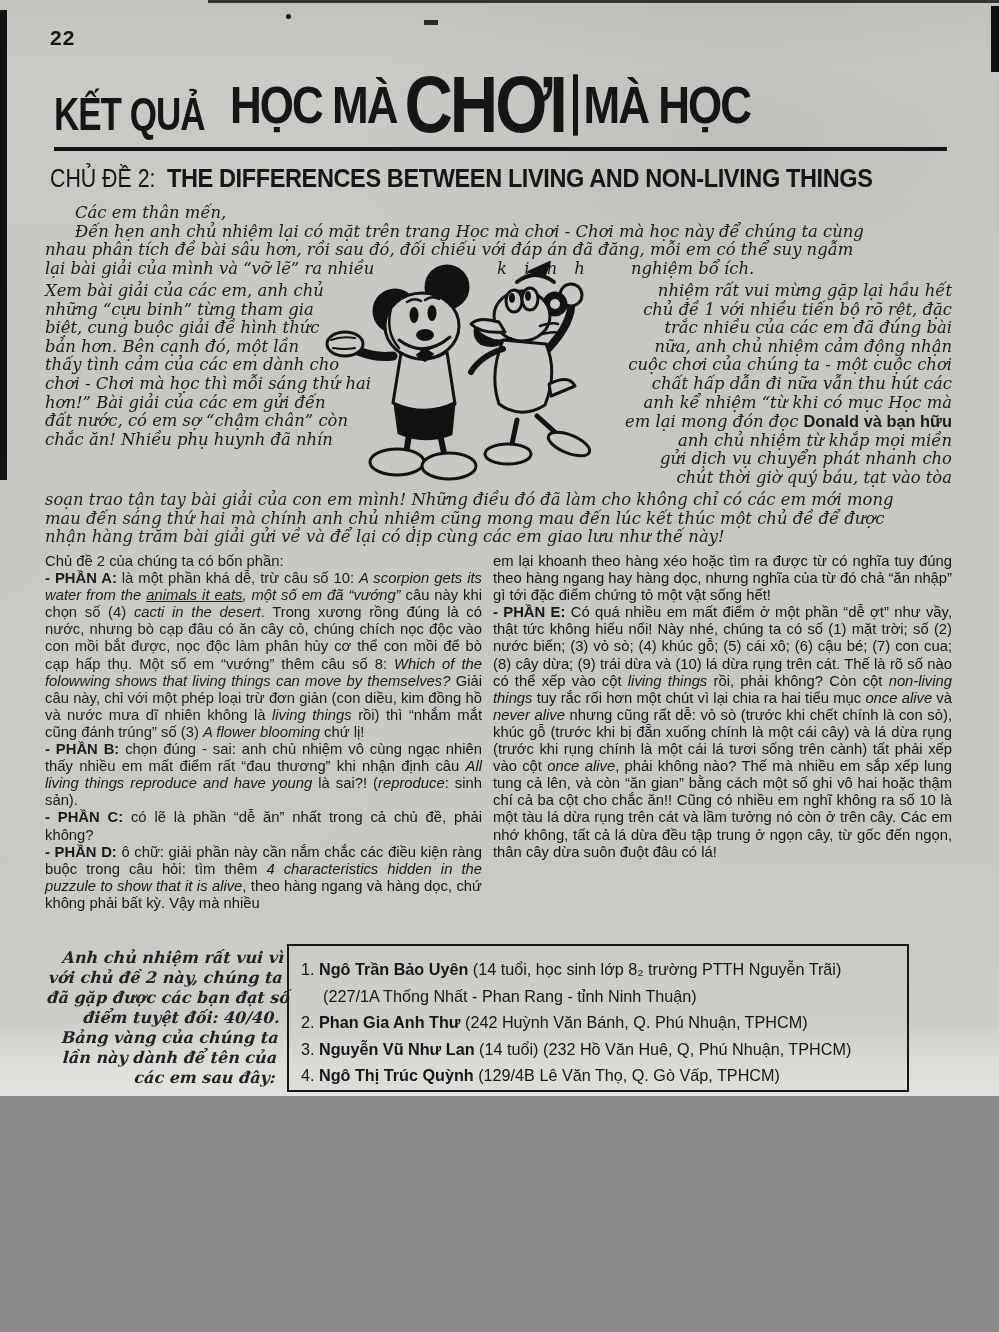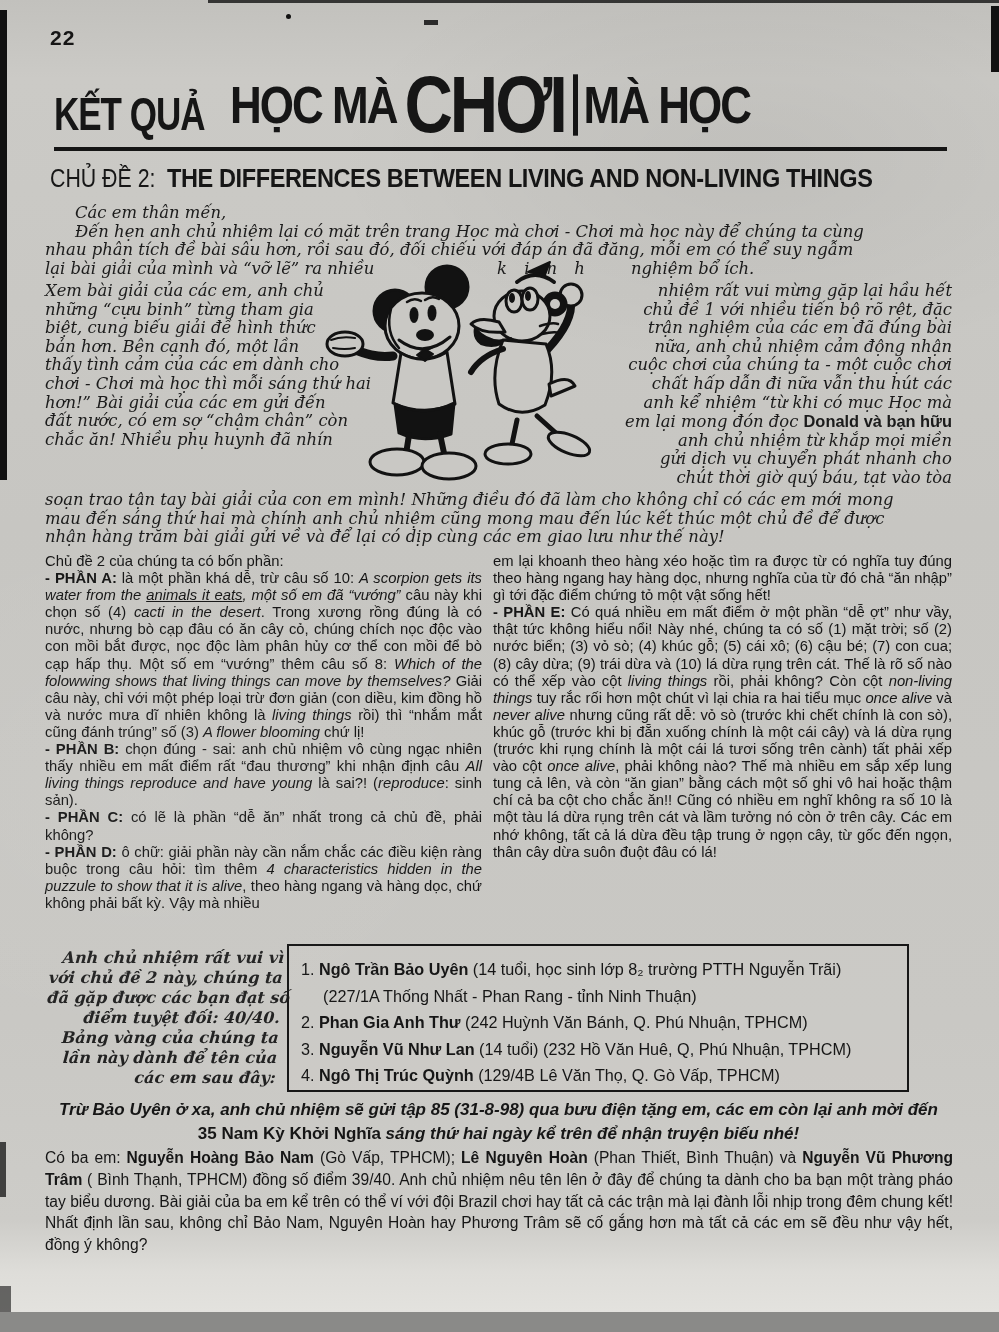--- a/index.html
+++ b/index.html
@@ -1,17 +1,17 @@
 <!DOCTYPE html>
 <html lang="vi"><head>
 <meta charset="utf-8">
 <style>
   html,body{margin:0;padding:0;background:#8a8a88;}
   .page{
-    position:relative;width:999px;height:1312px;margin:0 auto;overflow:hidden;
+    position:relative;width:999px;height:1096px;margin:0 auto;overflow:hidden;
     background:linear-gradient(180deg,#c2c1bd 0%,#cbcac6 6%,#c7c6c2 40%,#c9c8c4 78%,#cdccc8 93%,#deddd9 97%,#e3e2de 100%);
     color:#161616;
     font-family:"Liberation Sans",sans-serif;
   }
   .page::after{ 
     content:"";position:absolute;inset:0;pointer-events:none;
     background:
       radial-gradient(ellipse 600px 300px at 75% 12%, rgba(0,0,0,.05), transparent 70%),
       radial-gradient(ellipse 500px 400px at 15% 60%, rgba(255,255,255,.05), transparent 70%);
   }
@@ -101,32 +101,32 @@
     <div class="line t-indent">Đến hẹn anh chủ nhiệm lại có mặt trên trang Học mà chơi - Chơi mà học này để chúng ta cùng</div>
     <div class="line">nhau phân tích đề bài sâu hơn, rồi sau đó, đối   chiếu với đáp án đã đăng, mỗi em có thể suy ngẫm</div>
     <div class="splitline">
       <span>lại bài giải của mình và “vỡ lẽ” ra nhiều</span>
       <span class="mid">k i n h</span>
       <span class="rgt">nghiệm bổ ích.</span>
     </div>
     <div class="intro-left">
         <div class="line"><span>Xem bài giải của các em, anh chủ</span></div>
         <div class="line"><span>những “cựu binh” từng tham gia</span></div>
-        <div class="line"><span>biệt, cung biếu giải đề hình thức</span></div>
+        <div class="line"><span>biệt, cung buộc giải đề hình thức</span></div>
         <div class="line"><span>bản hơn. Bên cạnh đó, một lần</span></div>
         <div class="line"><span>thấy tình cảm của các em dành cho</span></div>
         <div class="line"><span>chơi - Chơi mà học thì mỗi sáng thứ hai</span></div>
         <div class="line"><span>hơn!” Bài giải của các em gửi đến</span></div>
         <div class="line"><span>đất nước, có em sợ “chậm chân” còn</span></div>
         <div class="line"><span>chắc ăn! Nhiều phụ huynh đã nhín</span></div>
       </div>
     <div class="intro-right">
         <div class="line"><span>nhiệm rất vui mừng gặp lại hầu hết</span></div>
         <div class="line"><span>chủ đề 1 với nhiều tiến bộ rõ rệt, đặc</span></div>
-        <div class="line"><span>trận nghiệm của các em đã đúng bài</span></div>
+        <div class="line"><span>trắc nhiều của các em đã đúng bài</span></div>
         <div class="line"><span>nữa, anh chủ nhiệm cảm động nhận</span></div>
         <div class="line"><span>cuộc chơi của chúng ta - một cuộc chơi</span></div>
         <div class="line"><span>chất hấp dẫn đi nữa vẫn thu hút các</span></div>
         <div class="line"><span>anh kể nhiệm “từ khi có mục Học mà</span></div>
         <div class="line"><span>em lại mong đón đọc </span><span class="seg-b">Donald và bạn hữu</span></div>
         <div class="line"><span>anh chủ nhiệm từ khắp mọi miền</span></div>
         <div class="line"><span>gửi dịch vụ chuyển phát nhanh cho</span></div>
         <div class="line"><span>chút thời giờ quý báu, tạt vào tòa</span></div>
       </div>
     <div class="intro-bottom">

